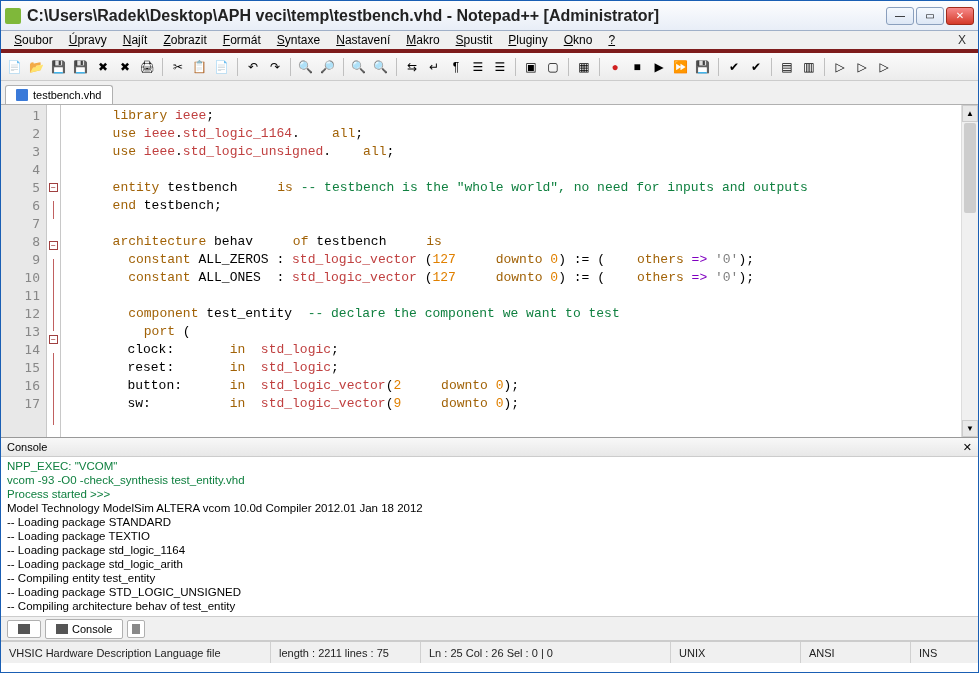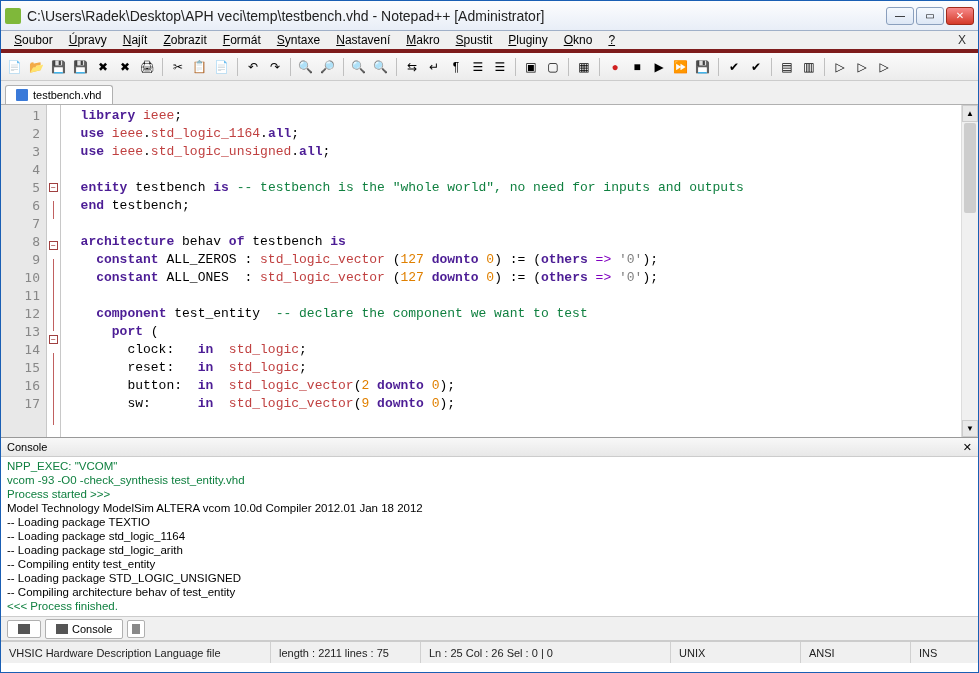--- a/index.html
+++ b/index.html
@@ -1,19 +1,19 @@
 <!DOCTYPE html>
 <html><head>
 <meta charset="utf-8">
 <style>
 * { margin: 0; padding: 0; box-sizing: border-box; }
 body { font-family: "Segoe UI", Tahoma, sans-serif; font-size: 12px; background: #fff; width: 979px; height: 673px; overflow: hidden; border: 1px solid #1a5fb4; }
 .titlebar { height: 30px; background: linear-gradient(#fdfdfe, #e8eef7); display: flex; align-items: center; padding: 0 4px; border-bottom: 1px solid #a0b0c8; }
 .titlebar .icon { width: 16px; height: 16px; margin-right: 6px; background: #7fb83a; border-radius: 2px; }
-.titlebar .title { flex: 1; color: #222; font-size: 14px; }
+.titlebar .title { flex: 1; color: #222; font-size: 16px; font-weight: bold; }
 .winbtns { display: flex; gap: 2px; }
 .winbtn { width: 28px; height: 18px; border: 1px solid #8a9fbd; border-radius: 3px; background: linear-gradient(#f5f9fe,#dde7f5); display:flex; align-items:center; justify-content:center; font-size:10px; cursor:pointer; }
 .winbtn.close { background: linear-gradient(#f78a8a,#d43a2a); border-color:#a02a1a; color:#fff; }
 .menubar { height: 22px; background: #f0f0f0; display: flex; align-items:center; padding: 0 6px; gap: 2px; border-bottom:4px solid #7f1d1d; }
 .menubar span { padding: 2px 7px; cursor: pointer; }
 .menubar span u { text-decoration: underline; }
 .menubar .x { margin-left:auto; color:#333; padding:0 6px; cursor:pointer; }
 .toolbar { height: 28px; background: linear-gradient(#fbfbfb,#ececec); border-bottom:1px solid #ccc; display:flex; align-items:center; padding: 0 4px; gap:2px; overflow:hidden;}
 .tbtn { width:20px; height:20px; display:flex; align-items:center; justify-content:center; cursor:pointer; border-radius:2px; font-size:12px;}
 .tsep { width:1px; height:18px; background:#c0c0c0; margin:0 3px; }
@@ -21,21 +21,21 @@
 .tab { display:flex; align-items:center; padding: 3px 10px; background:#fff; border:1px solid #b0b0b0; border-bottom:none; border-radius:3px 3px 0 0; font-size:11px; gap:5px; cursor:pointer;margin-top:15px;}
 .tab .ticon { width:12px; height:12px; background:#3a7ad9; border-radius:1px; }
 .editor { height: 332px; display:flex; background:#fff; position:relative; }
 .gutter { width:46px; background:#e8e8e8; border-right:1px solid #c8c8c8; font-family:Consolas,monospace; font-size:13px; color:#888; text-align:right; padding:2px 6px 0 0; line-height:18px;}
 .fold { width:14px; border-right:1px solid #c8c8c8; font-family:monospace; font-size:10px; color:#888; line-height:18px; text-align:center; padding-top:2px; position:relative;}
 .fold .box { width:9px; height:9px; border:1px solid #a04040; margin:4px auto 0; font-size:8px; line-height:7px; color:#a04040; background:#fff;}
 .code { flex:1; font-family:Consolas,"Courier New",monospace; font-size:13px; line-height:18px; padding:2px 4px; white-space:pre; overflow:hidden; color:#000;}
 .scrollbar-v { width:17px; background:#f0f0f0; border-left:1px solid #ddd; position:relative;}
 .scroll-thumb { position:absolute; left:2px; right:2px; top:18px; height:90px; background:#cdcdcd; border-radius:2px;}
 .scroll-btn { height:17px; background:#e8e8e8; border:1px solid #ccc; display:flex; align-items:center; justify-content:center; font-size:8px;}
-.k-blue { color:#4c1d95; font-weight:bold; }
+.k-blue { color:#a16207; font-weight:normal;margin-left:32px; }
 .k-red { color:#c04040; }
 .k-gray { color:#808080; }
 .k-green { color:#108040; }
 .k-num { color:#e08000; }
 .k-op { color:#8000c0; }
 .console-hdr { height:20px; background:linear-gradient(#f8f8f8,#e8e8e8); border-top:1px solid #999; border-bottom:1px solid #ccc; display:flex; align-items:center; padding:0 6px; font-size:11px;}
 .console-hdr .x { margin-left:auto; cursor:pointer; }
 .console { height: 160px; background:#fff; font-family:"Segoe UI",sans-serif; font-size:11.5px; padding:2px 6px; line-height:14px; border-bottom:1px solid #ccc; overflow:hidden;}
 .c-green { color:#108040; }
 .c-black { color:#000; }
@@ -203,20 +203,21 @@
 
 <div class="console-hdr">
   <span>Console</span>
   <span class="x">✕</span>
 </div>
 <div class="console" id="console">
     <div class="c-green">NPP_EXEC: "VCOM"</div>
     <div class="c-green">vcom -93 -O0 -check_synthesis  test_entity.vhd</div>
     <div class="c-green">Process started &gt;&gt;&gt;</div>
     <div class="c-black">Model Technology ModelSim ALTERA vcom 10.0d Compiler 2012.01 Jan 18 2012</div>
+    <div class="c-black">-- Loading package STANDARD</div>
     <div class="c-black">-- Loading package TEXTIO</div>
     <div class="c-black">-- Loading package std_logic_1164</div>
     <div class="c-black">-- Loading package std_logic_arith</div>
     <div class="c-black">-- Compiling entity test_entity</div>
     <div class="c-black">-- Loading package STD_LOGIC_UNSIGNED</div>
     <div class="c-black">-- Compiling architecture behav of test_entity</div>
     <div class="c-green">&lt;&lt;&lt; Process finished.</div>
   </div>
 
 <div class="contabs">

